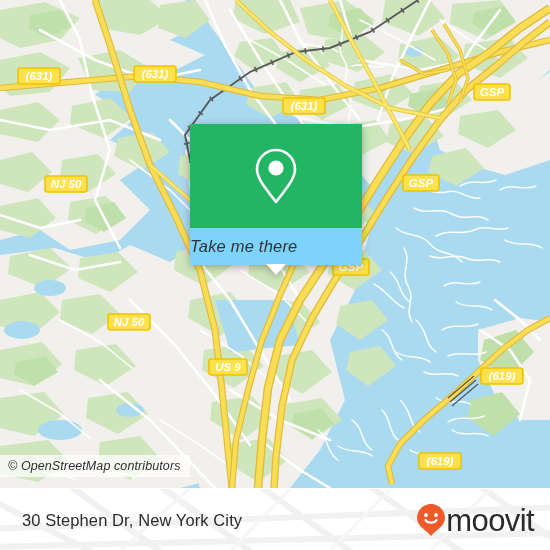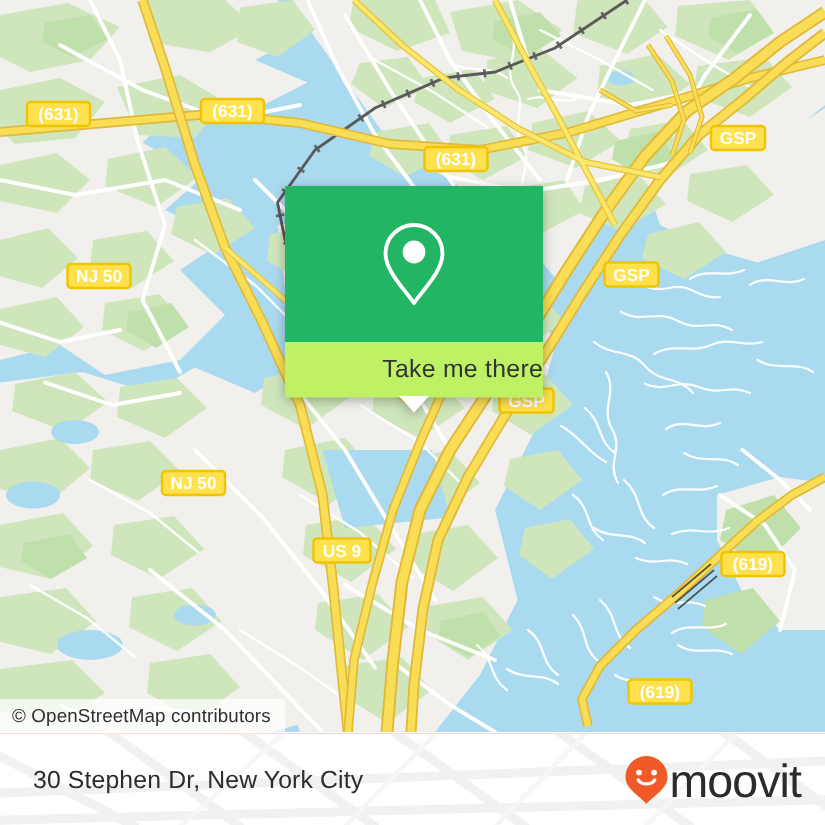--- a/index.html
+++ b/index.html
@@ -22,33 +22,34 @@
 
   
   .map {
     position: absolute;
     left: 0;
     top: 0;
     width: 550px;
     height: 488px;
     overflow: hidden;
     background: #aadaf0;
+    font-style: italic;
   }
   .map-svg {
     position: absolute;
     left: 0;
     top: 0;
     display: block;
   }
 
   
   .attribution {
     position: absolute;
     left: 0;
-    bottom: 0;
+    bottom: 11px;
     height: 22px;
     padding: 0 9px 0 8px;
     display: flex;
     align-items: center;
     background: rgba(255,255,255,0.72);
     font-size: 12.5px;
     color: #2f2f2f;
     letter-spacing: 0.1px;
     white-space: nowrap;
     z-index: 40;
@@ -67,24 +68,24 @@
   .popup-top {
     height: 104px;
     background: #22b563;
     display: flex;
     align-items: center;
     justify-content: center;
   }
   .popup-bottom {
     position: relative;
     height: 37px;
-    background: #bef264;
+    background: #7dd3fc;
     display: flex;
     align-items: center;
-    justify-content: flex-end;
+    justify-content: flex-start;
   }
   .popup-label {
     font-size: 16.5px;
     color: #333333;
     letter-spacing: 0.2px;
   }
   .popup-tail {
     position: absolute;
     left: 50%;
     bottom: -10px;

